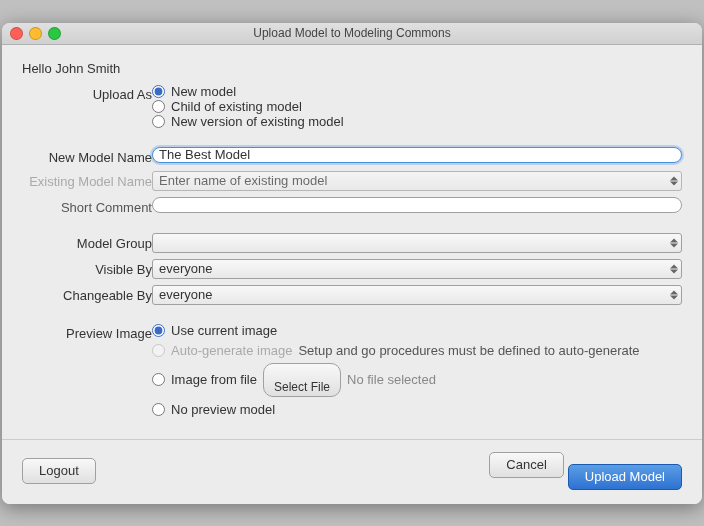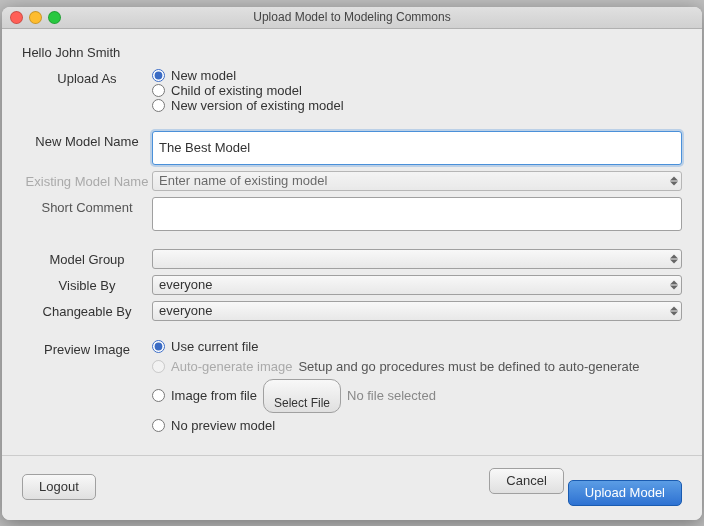--- a/index.html
+++ b/index.html
@@ -72,21 +72,21 @@
 
     .form-row {
       display: flex;
       align-items: flex-start;
       margin-bottom: 6px;
     }
 
     .label-col {
       width: 130px;
       min-width: 130px;
-      text-align: center;
+      text-align: right;
       padding-top: 3px;
       font-size: 13px;
       color: #333;
     }
 
     .label-col.disabled {
       color: #aaa;
     }
 
     .control-col {
@@ -106,23 +106,23 @@
       color: #333;
     }
 
     .radio-row input[type="radio"] {
       margin: 0;
       accent-color: #3a6bc4;
     }
 
     input[type="text"], input[type="text"].text-field {
       width: 100%;
-      height: 34px;
+      height: 16px;
       border: 1px solid #a0a0a0;
-      border-radius: 3px;
+      border-radius: 8px;
       background: #fff;
       padding: 2px 6px;
       font-size: 13px;
       outline: none;
       color: #333;
     }
 
     input[type="text"].focused {
       border-color: #4a90d9;
       box-shadow: 0 0 0 2px rgba(74,144,217,0.3);
@@ -379,21 +379,21 @@
     </div>
 
     <div class="divider"></div>
 
     <div class="form-row">
       <div class="label-col">Preview Image</div>
       <div class="control-col preview-section">
 
         <label class="radio-row">
           <input type="radio" name="preview" checked="" style="">
-          <span>Use current file</span>
+          <span>Use current image</span>
         </label>
 
         <label class="radio-row disabled-row">
           <input type="radio" name="preview" disabled="" style="">
           <span style="color:#aaa;">Auto-generate image</span>
           <span class="auto-gen-note">Setup and go procedures must be defined to auto-generate</span>
         </label>
 
         <label class="radio-row">
           <input type="radio" name="preview" style="">

